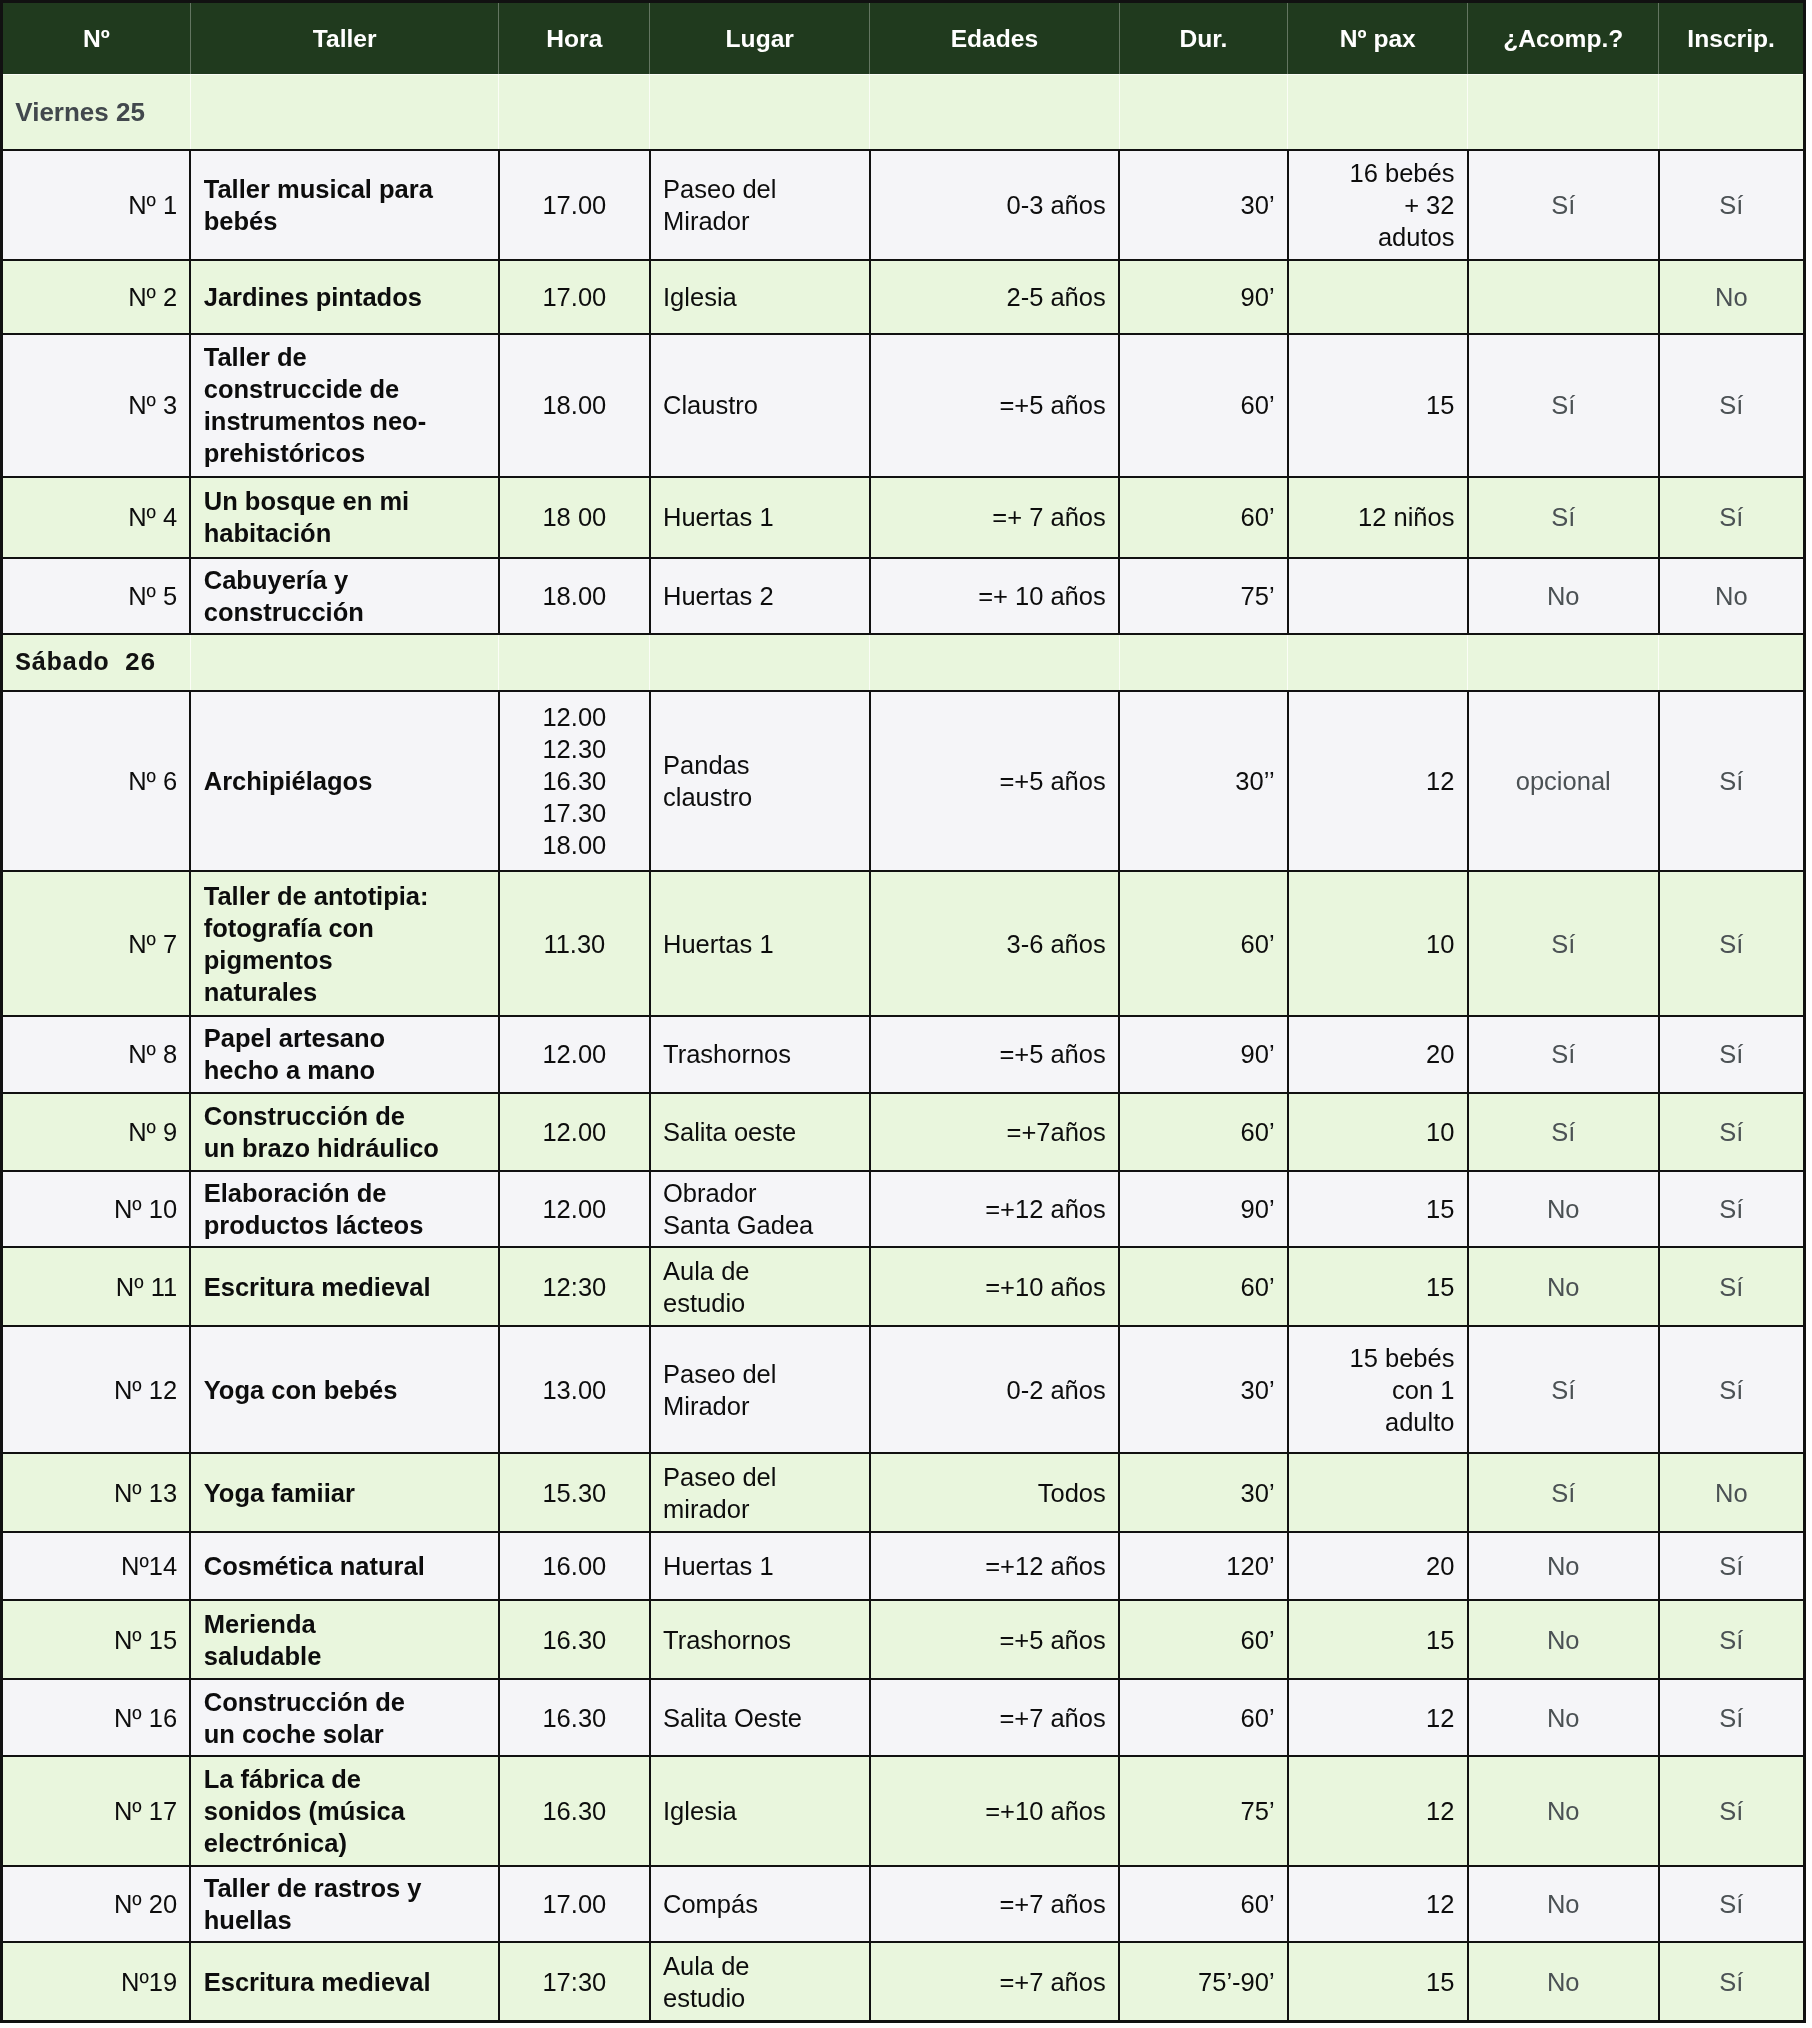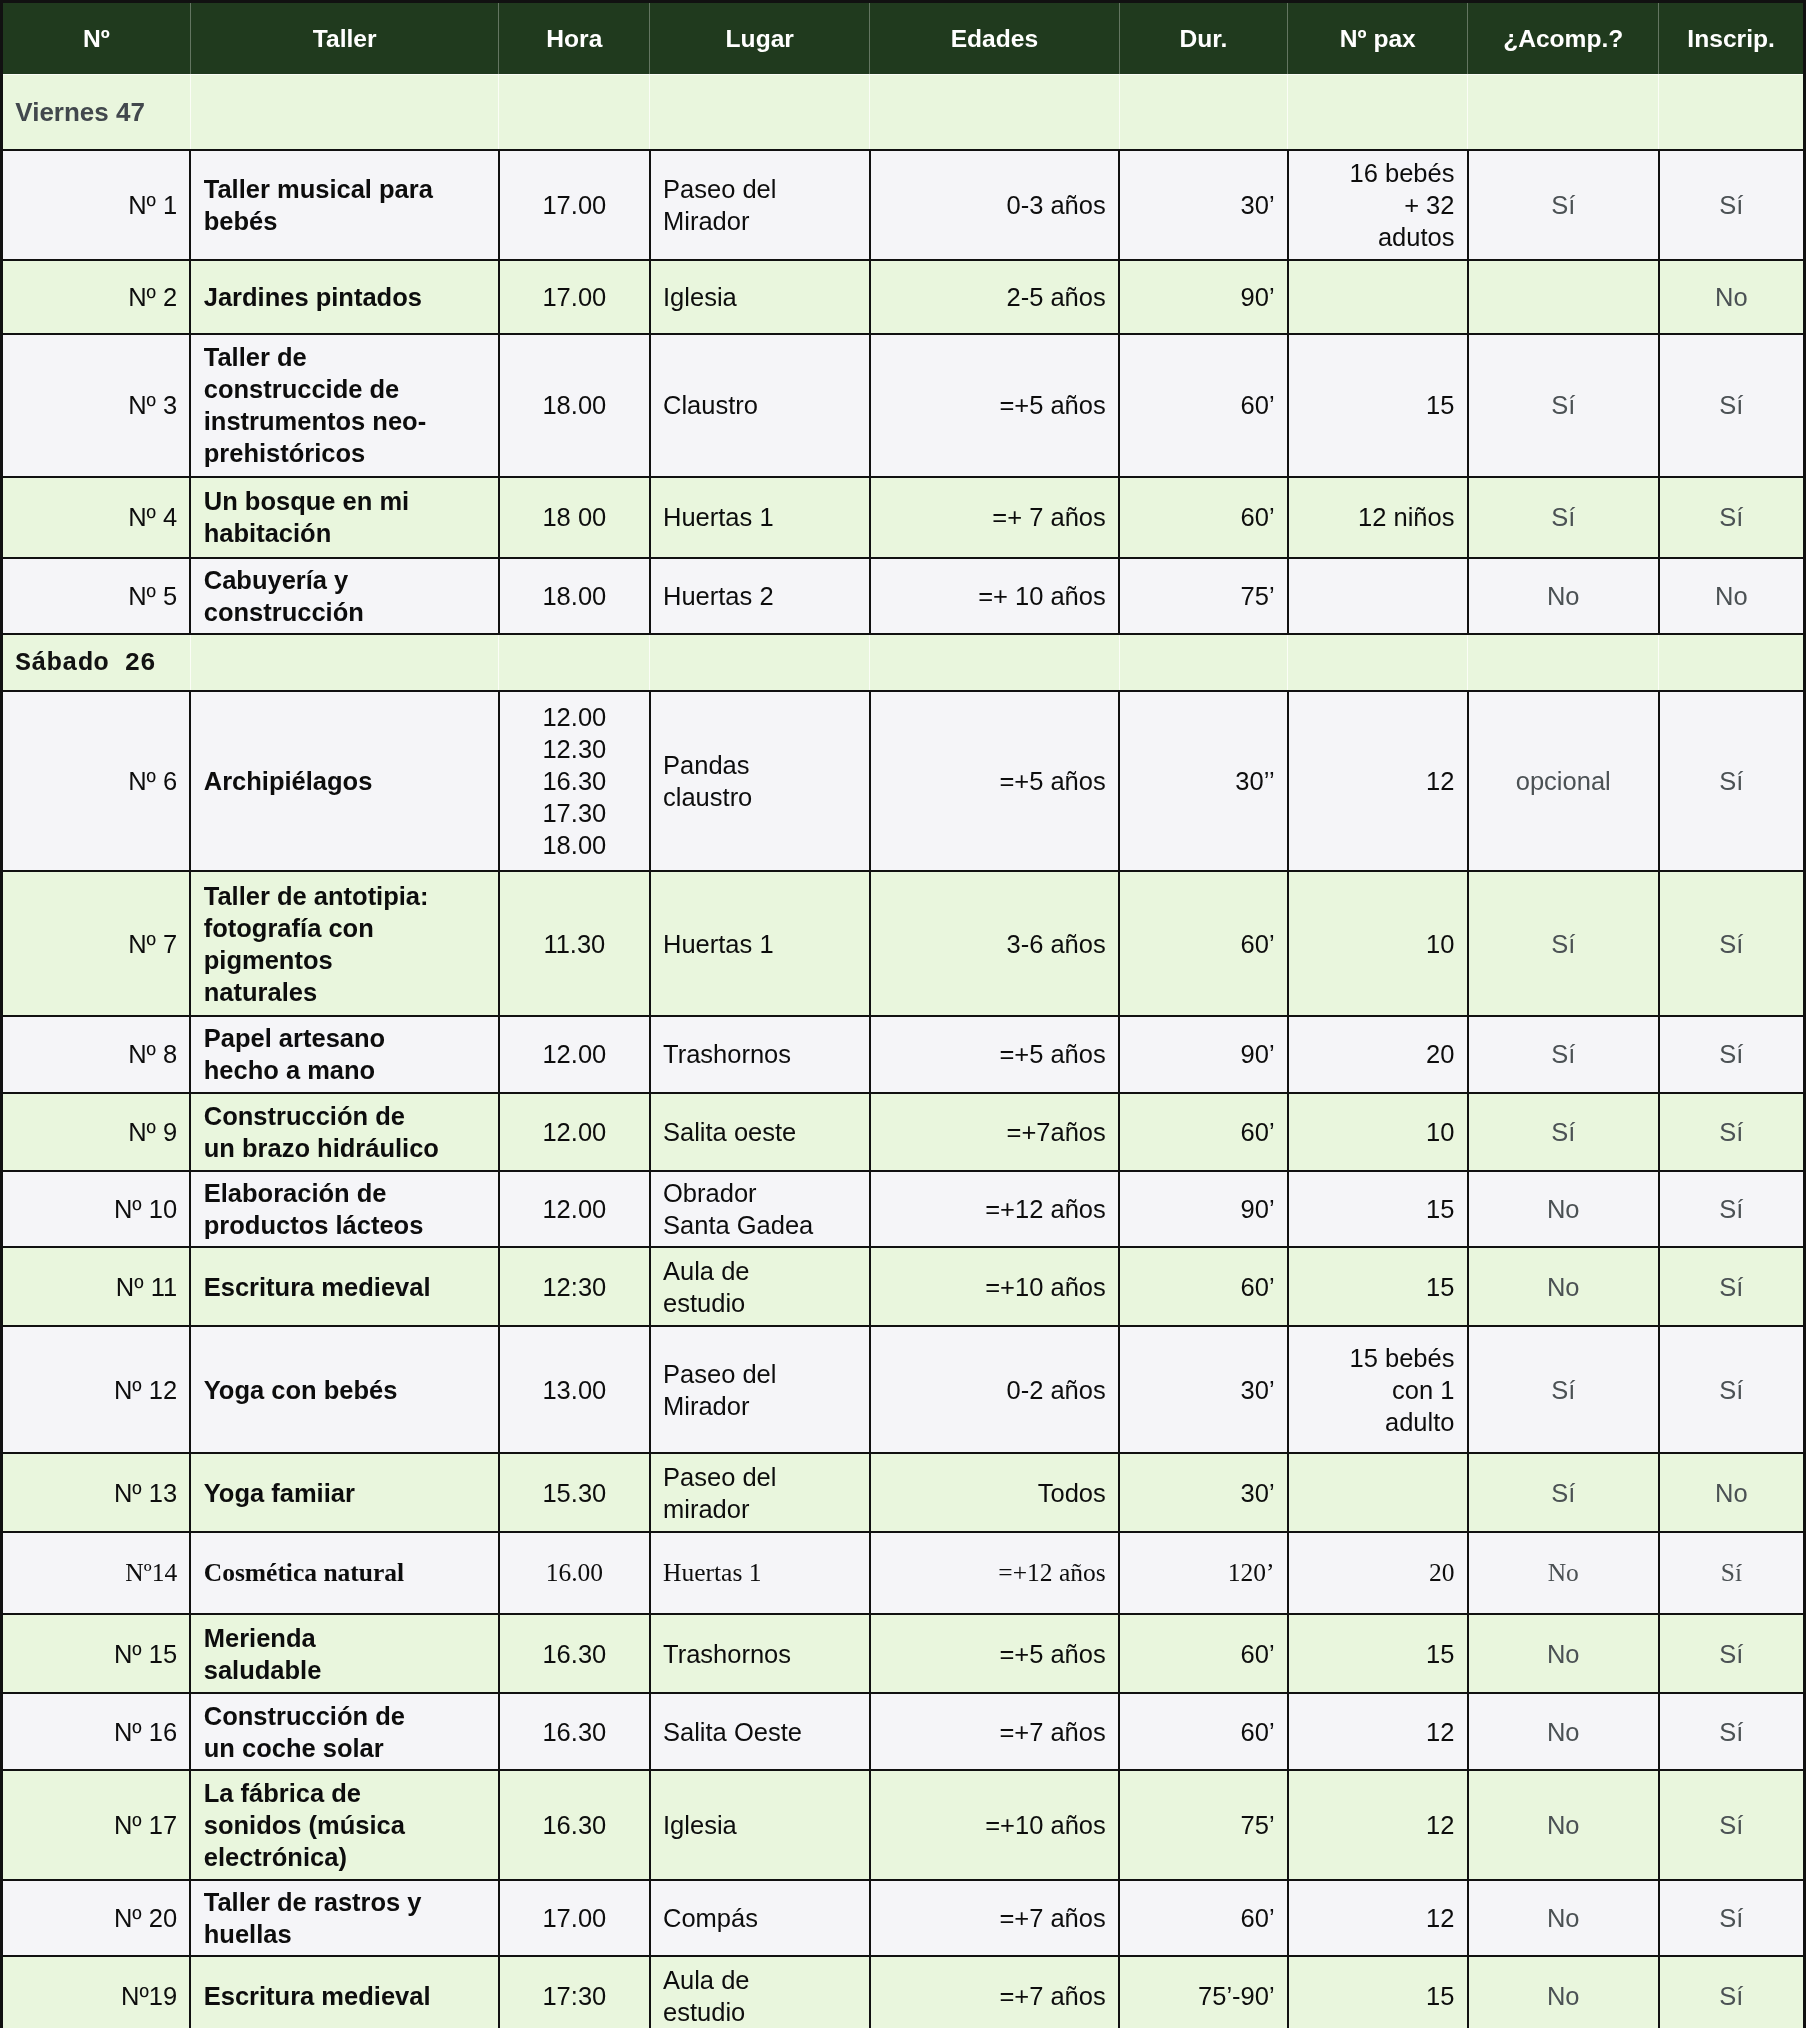--- a/index.html
+++ b/index.html
@@ -91,21 +91,21 @@
         <th>Lugar</th>
         <th>Edades</th>
         <th>Dur.</th>
         <th>Nº pax</th>
         <th>¿Acomp.?</th>
         <th>Inscrip.</th>
       </tr>
     </thead>
     <tbody>
         <tr class="section-row" style="height: 75px;">
-          <td style="color: rgb(66, 72, 77);">Viernes 47</td>
+          <td style="color: rgb(66, 72, 77);">Viernes 25</td>
           <td></td>
           <td></td>
           <td></td>
           <td></td>
           <td></td>
           <td></td>
           <td></td>
           <td></td>
         </tr>
         <tr class="row-light" style="height: 110px;">
@@ -281,21 +281,21 @@
           <td class="col-taller">Yoga famiiar</td>
           <td class="col-hora">15.30</td>
           <td class="col-lugar">Paseo del
 mirador</td>
           <td class="col-edades">Todos</td>
           <td class="col-dur">30’</td>
           <td class="col-pax"></td>
           <td class="col-acomp">Sí</td>
           <td class="col-inscrip">No</td>
         </tr>
-        <tr class="row-light" style="height: 82px; font-family: Liberation Serif, serif;">
+        <tr class="row-light" style="height: 68px;">
           <td class="col-num">Nº14</td>
           <td class="col-taller">Cosmética natural</td>
           <td class="col-hora">16.00</td>
           <td class="col-lugar">Huertas 1</td>
           <td class="col-edades">=+12 años</td>
           <td class="col-dur">120’</td>
           <td class="col-pax">20</td>
           <td class="col-acomp">No</td>
           <td class="col-inscrip">Sí</td>
         </tr>

